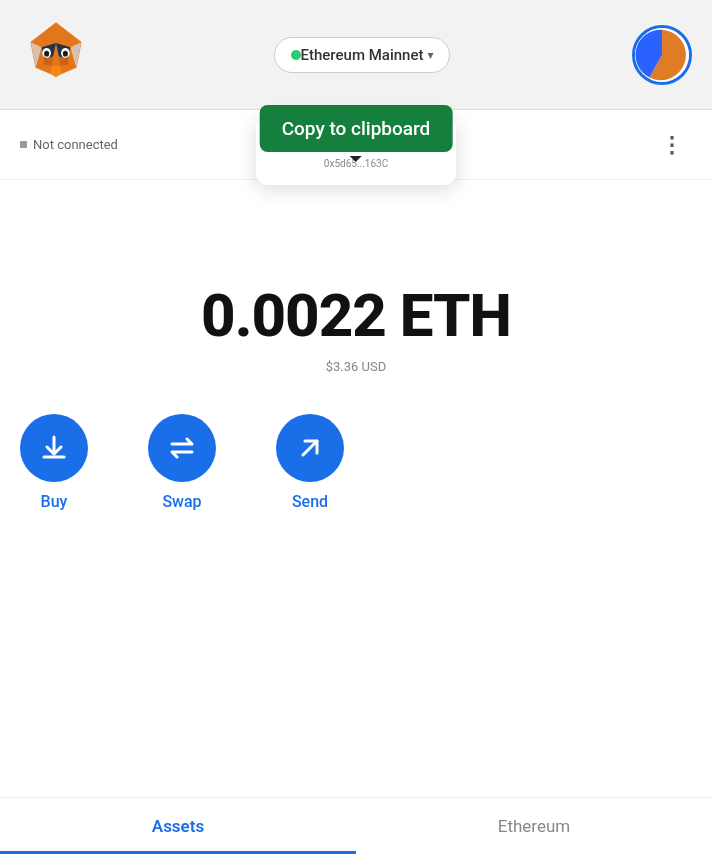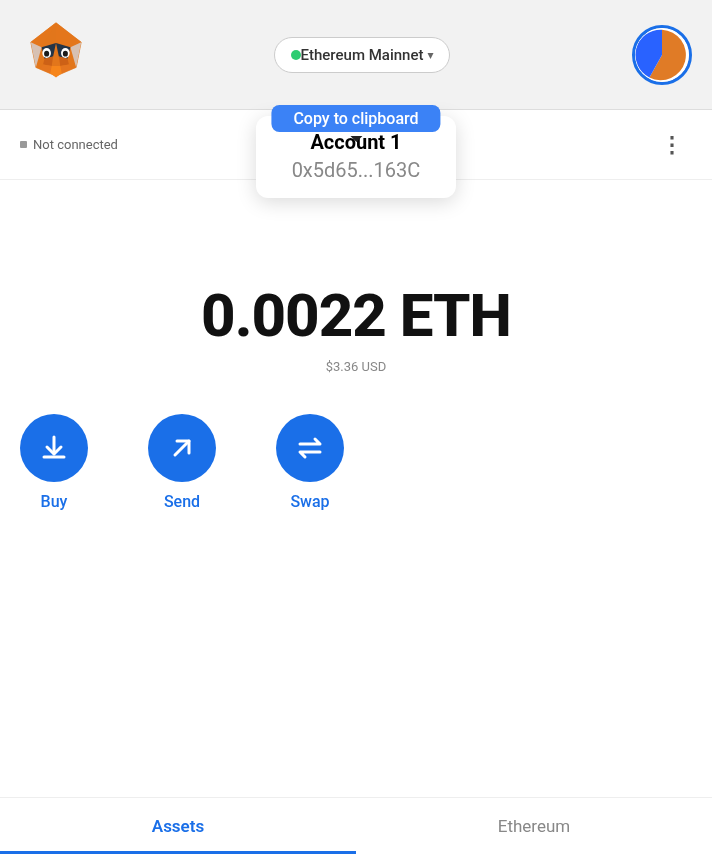--- a/index.html
+++ b/index.html
@@ -116,35 +116,35 @@
     }
 
     .account-name {
       font-size: 20px;
       font-weight: 700;
       color: #000;
       margin-bottom: 4px;
     }
 
     .account-address {
-      font-size: 20px;
+      font-size: 10px;
       color: #888;
     }
 
     
     .tooltip {
       position: absolute;
       left: 50%;
       transform: translateX(-50%);
       top: 105px;
-      background: #3b82f6;
+      background: #15803d;
       color: #fff;
-      font-size: 16px;
+      font-size: 19px;
       font-weight: 500;
-      padding: 4px 22px;
+      padding: 12px 22px;
       border-radius: 8px;
       white-space: nowrap;
       z-index: 20;
     }
 
     .tooltip::after {
       content: '';
       position: absolute;
       bottom: -10px;
       left: 50%;
@@ -347,37 +347,37 @@
           <path d="M5 24 H25" stroke="white" stroke-width="3" stroke-linecap="round"></path>
         </svg>
       </div>
       <span class="action-label">Buy</span>
     </div>
 
     <div class="action-btn-wrap">
       <div class="action-circle">
 
         <svg width="30" height="30" viewBox="0 0 30 30" fill="none" xmlns="http://www.w3.org/2000/svg">
+          <path d="M5 11 H25 L20 6" stroke="white" stroke-width="3" stroke-linecap="round" stroke-linejoin="round"></path>
+          <path d="M25 19 H5 L10 24" stroke="white" stroke-width="3" stroke-linecap="round" stroke-linejoin="round"></path>
+        </svg>
+      </div>
+      <span class="action-label">Swap</span>
+    </div>
+
+    <div class="action-btn-wrap">
+      <div class="action-circle">
+
+        <svg width="30" height="30" viewBox="0 0 30 30" fill="none" xmlns="http://www.w3.org/2000/svg">
           <path d="M8 22 L22 8" stroke="white" stroke-width="3" stroke-linecap="round"></path>
           <path d="M10 8 H22 V20" stroke="white" stroke-width="3" stroke-linecap="round" stroke-linejoin="round"></path>
         </svg>
       </div>
       <span class="action-label">Send</span>
     </div>
-
-    <div class="action-btn-wrap">
-      <div class="action-circle">
-
-        <svg width="30" height="30" viewBox="0 0 30 30" fill="none" xmlns="http://www.w3.org/2000/svg">
-          <path d="M5 11 H25 L20 6" stroke="white" stroke-width="3" stroke-linecap="round" stroke-linejoin="round"></path>
-          <path d="M25 19 H5 L10 24" stroke="white" stroke-width="3" stroke-linecap="round" stroke-linejoin="round"></path>
-        </svg>
-      </div>
-      <span class="action-label">Swap</span>
-    </div>
   </div>
 </div>
 
 <div class="tabs">
   <div class="tab active">
     <span>Assets</span>
   </div>
   <div class="tab">
     <span>Ethereum</span>
   </div>

